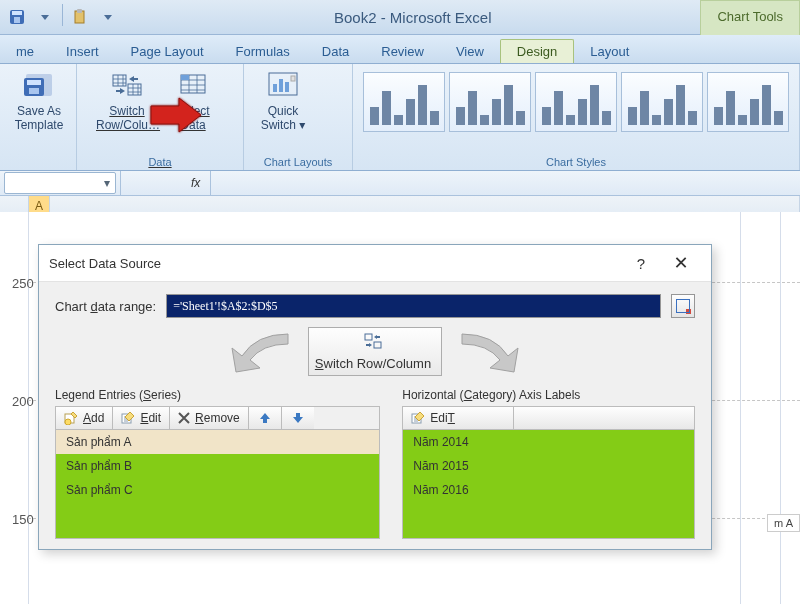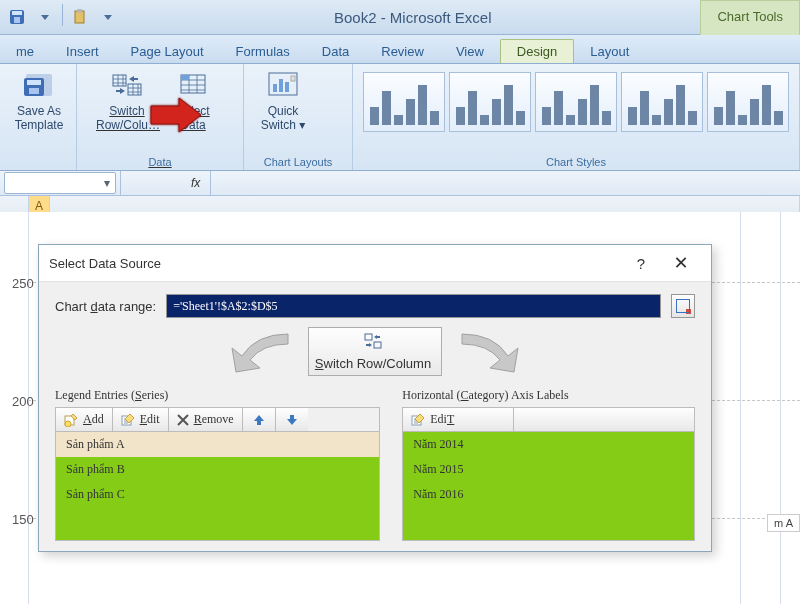--- a/index.html
+++ b/index.html
@@ -63,21 +63,21 @@
   .rangeinput { flex:1; height:22px; border:1px solid #969696; background:#0a246a; color:#fff; padding:0 6px; font-family:Tahoma; font-size:12px; line-height:22px; display:flex; align-items:center; }
   .refbtn { width:22px; height:22px; border:1px solid #969696; background:linear-gradient(#fefefe,#e5e5e5); position:relative; }
   .refbtn::after { content:""; position:absolute; inset:4px; border:1px solid #3a70c0; }
   .refbtn::before { content:""; position:absolute; right:3px; bottom:3px; width:5px; height:5px; background:#d34b3f; }
 
   .switchrow { display:flex; align-items:center; justify-content:center; position:relative; margin:8px 0 14px; height:46px; }
   .switchbtn { padding:4px 10px 4px 6px; border:1px solid #adadad; background:linear-gradient(#fefefe,#e9e9e9); display:flex; align-items:center; gap:6px; cursor:default;flex-direction:column; }
   .switchbtn .ic { width:18px; height:18px; display:flex; align-items:center; justify-content:center; }
   .curve-arrow { width:90px; height:46px; }
 
-  .twocol { display:flex; gap:22px;font-family:Liberation Serif, serif; }
+  .twocol { display:flex; gap:22px; }
   .panel { flex:1; }
   .panel-title { font-size:12px; margin-bottom:4px; }
   .toolbar { display:flex; border:1px solid #bcbcbc; border-bottom:none; }
   .toolbar.single { display:flex; }
   .tbtn { flex:0 0 auto; padding:4px 8px 4px 8px; border-right:1px solid #bcbcbc; background:linear-gradient(#fefefe,#e8e8e8); display:flex; align-items:center; gap:5px; font-size:12px; cursor:default; }
   .tbtn:last-child { border-right:none; }
   .tbtn u { text-decoration:underline; }
   .tbtn.iconly { width:32px; justify-content:center; padding:4px 0; }
   .listbox { border:1px solid #bcbcbc; background:#84cc16; min-height:108px; }
   .listbox .item { padding:5px 10px; font-size:12px; }

